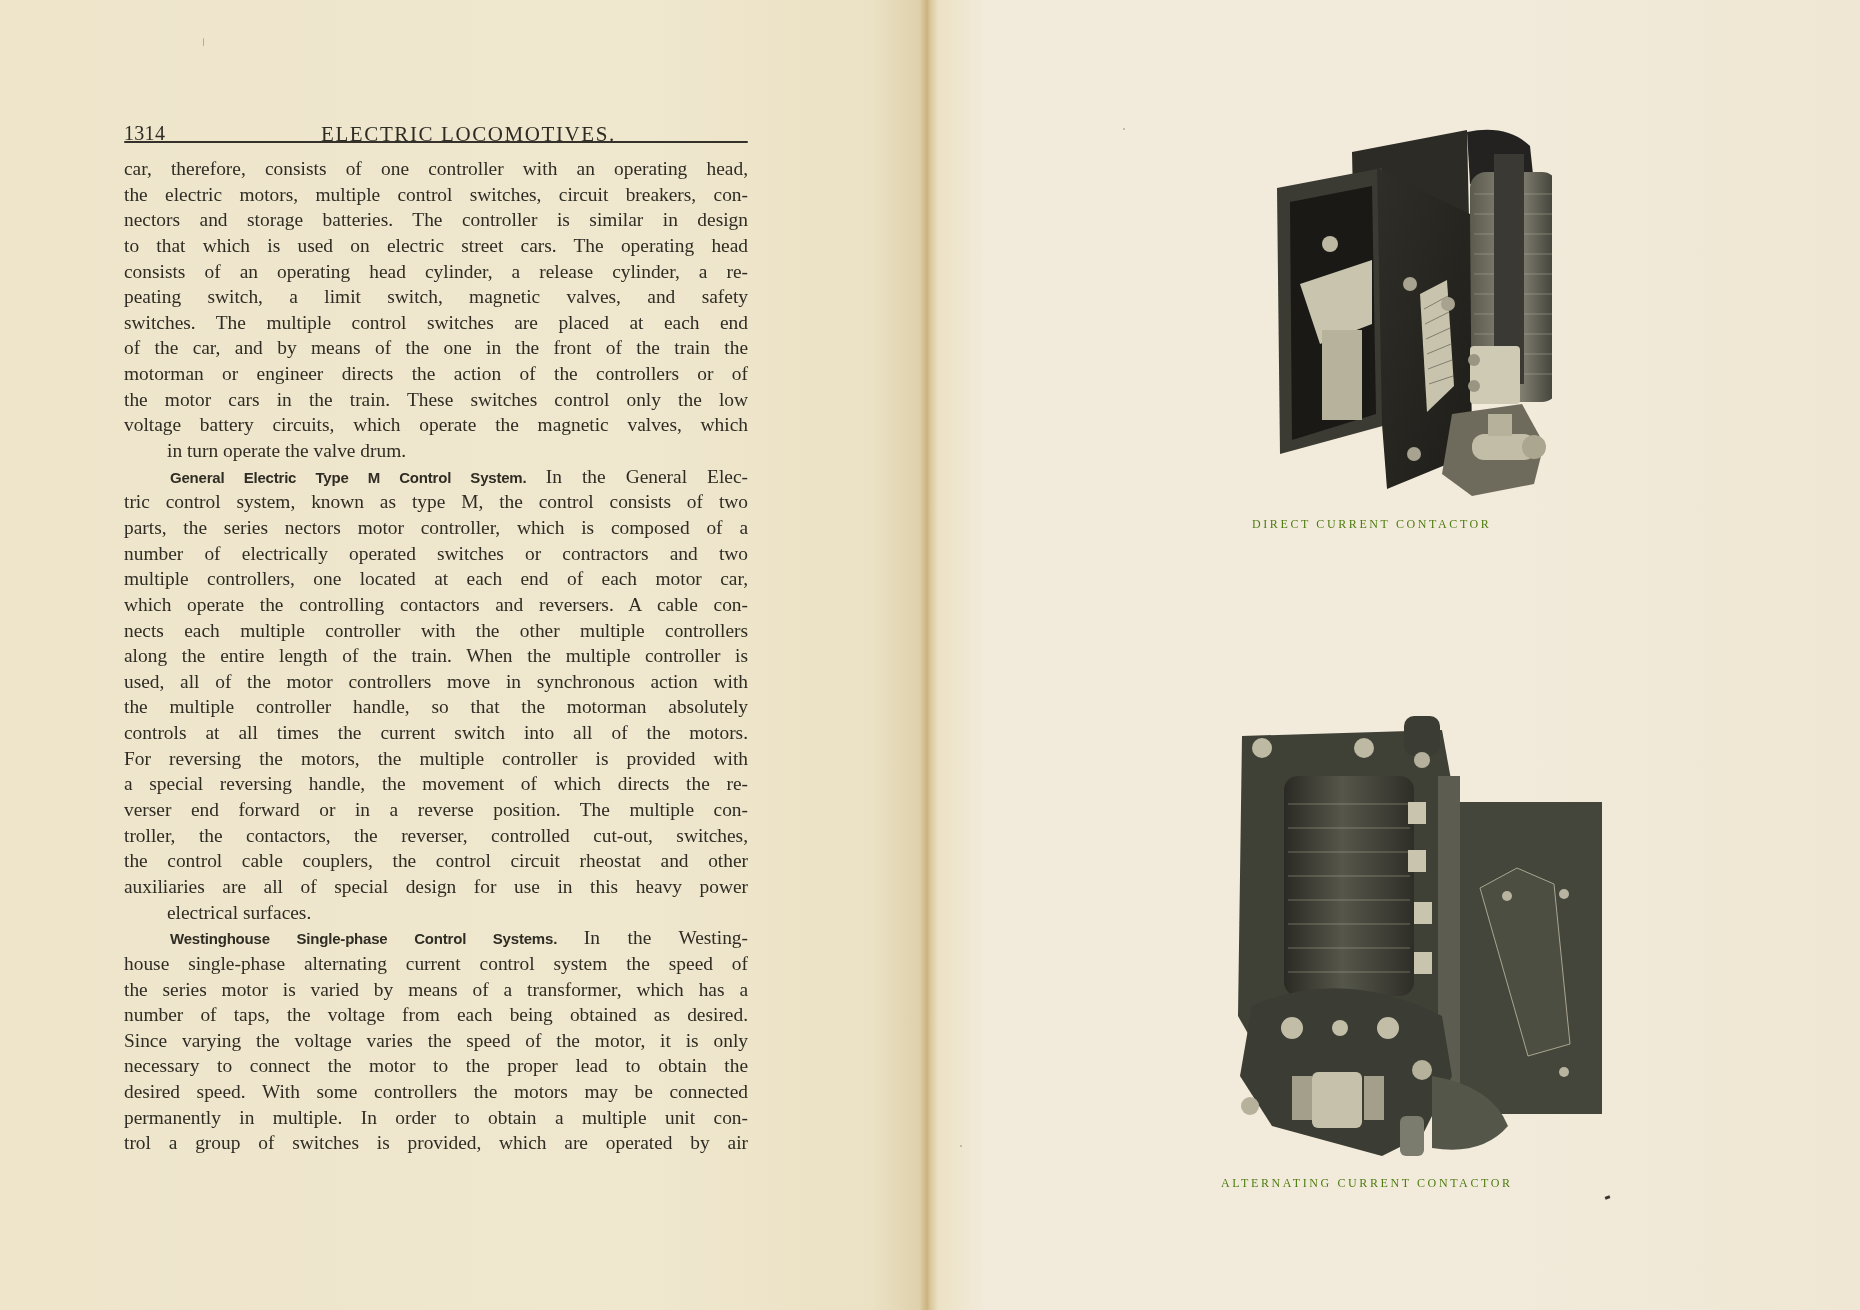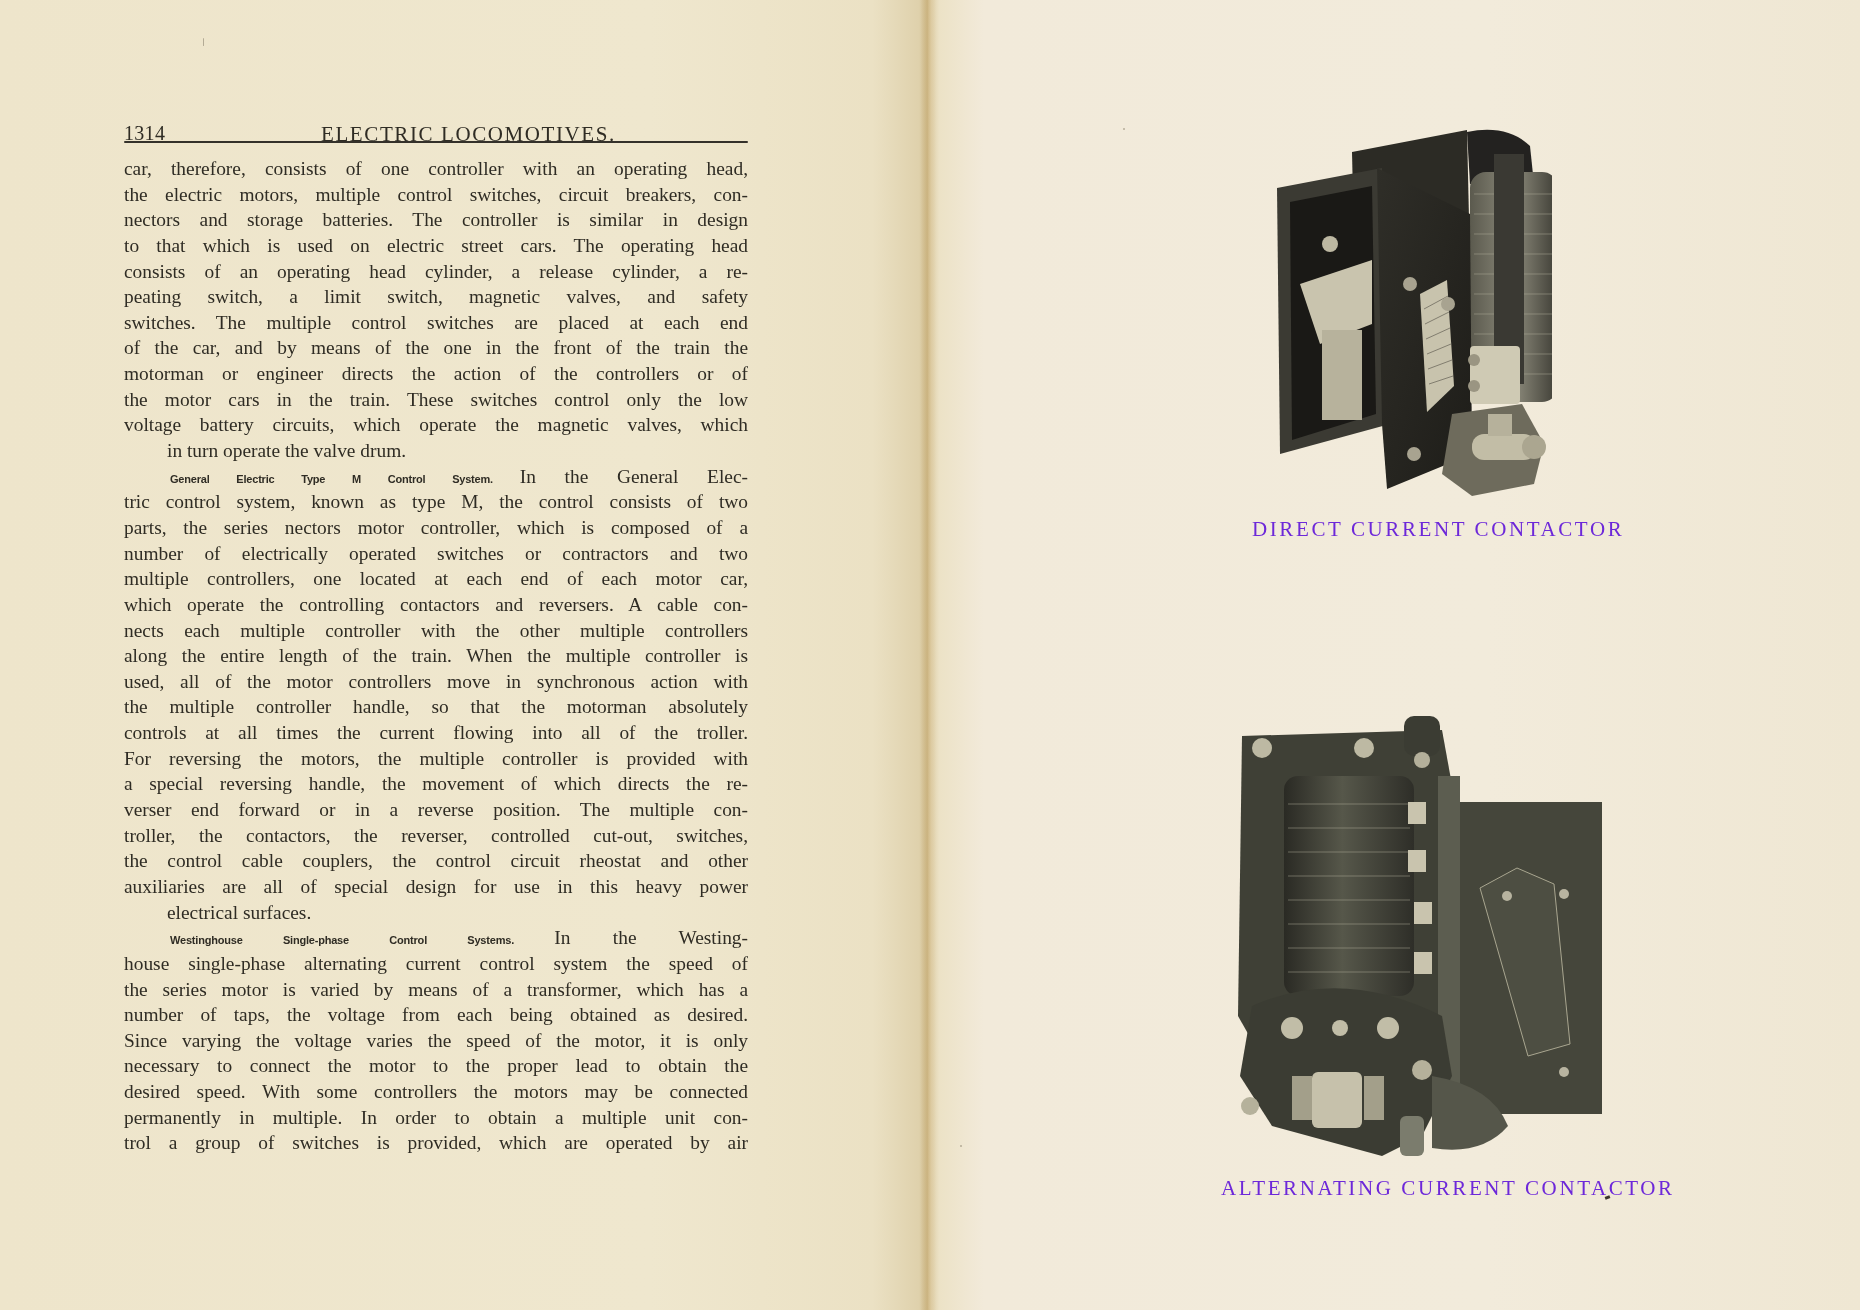--- a/index.html
+++ b/index.html
@@ -37,27 +37,27 @@
   .body-text {
     position: absolute; left: 124px; top: 156px; width: 624px;
     font-size: 19.4px; line-height: 25.65px;
   }
   .line {
     display: block; white-space: nowrap; text-align: justify; text-align-last: justify;
     height: 25.65px;
   }
   .line.last { text-align-last: left; margin-left: 43px; }
   .line.indent { padding-left: 46px; }
-  .subhead { font-family: "Liberation Sans", "DejaVu Sans", sans-serif; font-weight: bold; font-size: 11px; letter-spacing: -0.2px; }
+  .subhead { font-family: "Liberation Sans", "DejaVu Sans", sans-serif; font-weight: bold; font-size: 15px; letter-spacing: -0.2px; }
   .figure {
     position: absolute;
   }
   .caption {
-    position: absolute; font-family: "Liberation Serif", serif; font-size: 21px;
-    letter-spacing: 2.6px; color: #6d28d9; white-space: nowrap;
+    position: absolute; font-family: "Liberation Serif", serif; font-size: 12px;
+    letter-spacing: 2.6px; color: #4d7c0f; white-space: nowrap;
   }
   .fig-top { left: 1272px; top: 124px; width: 280px; height: 384px; }
   .fig-bottom { left: 1232px; top: 716px; width: 370px; height: 446px; }
   .speck { position: absolute; width: 2px; height: 2px; background: #8c8470; border-radius: 1px; opacity: 0.6; }
   .corner-mark { position: absolute; left: 1605px; top: 1196px; width: 5px; height: 3px; background: #3a362c; transform: rotate(-20deg); }
 </style>
 </head>
 <body>
 
 <div class="page-left"></div>
@@ -86,21 +86,21 @@
     <span class="line indent"><span class="subhead">General Electric Type M Control System.  </span><span>In the General Elec-</span></span>
     <span class="line">tric control system, known as type M, the control consists of two</span>
     <span class="line">parts, the series nectors motor controller, which is composed of a</span>
     <span class="line">number of electrically operated switches or contractors and two</span>
     <span class="line">multiple controllers, one located at each end of each motor car,</span>
     <span class="line">which operate the controlling contactors and reversers.  A cable con-</span>
     <span class="line">nects each multiple controller with the other multiple controllers</span>
     <span class="line">along the entire length of the train.  When the multiple controller is</span>
     <span class="line">used, all of the motor controllers move in synchronous action with</span>
     <span class="line">the multiple controller handle, so that the motorman absolutely</span>
-    <span class="line">controls at all times the current flowing into all of the troller.</span>
+    <span class="line">controls at all times the current switch into all of the motors.</span>
     <span class="line">For reversing the motors, the multiple controller is provided with</span>
     <span class="line">a special reversing handle, the movement of which directs the re-</span>
     <span class="line">verser end forward or in a reverse position.  The multiple con-</span>
     <span class="line">troller, the contactors, the reverser, controlled cut-out, switches,</span>
     <span class="line">the control cable couplers, the control circuit rheostat and other</span>
     <span class="line">auxiliaries are all of special design for use in this heavy power</span>
     <span class="line last">electrical surfaces.</span>
     <span class="line indent"><span class="subhead">Westinghouse Single-phase Control Systems.  </span><span>In the Westing-</span></span>
     <span class="line">house single-phase alternating current control system the speed of</span>
     <span class="line">the series motor is varied by means of a transformer, which has a</span>

